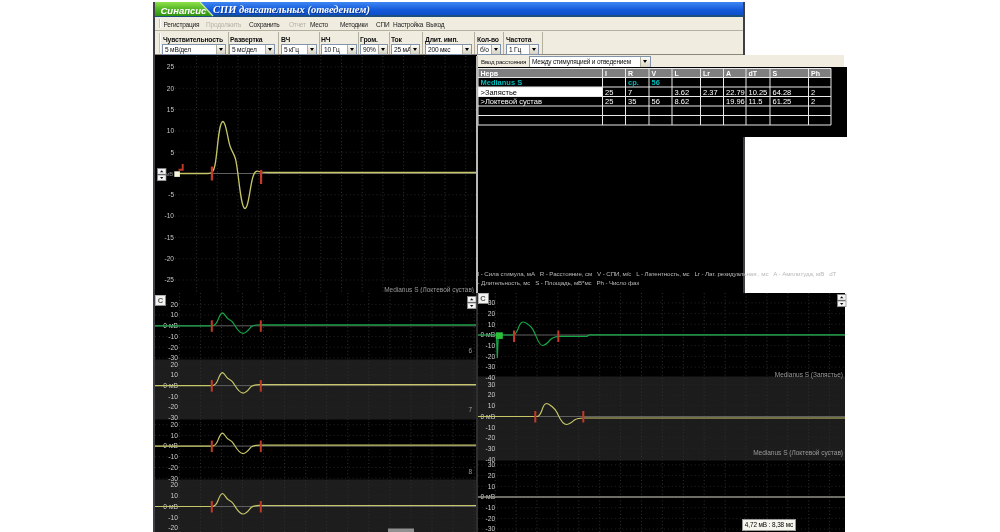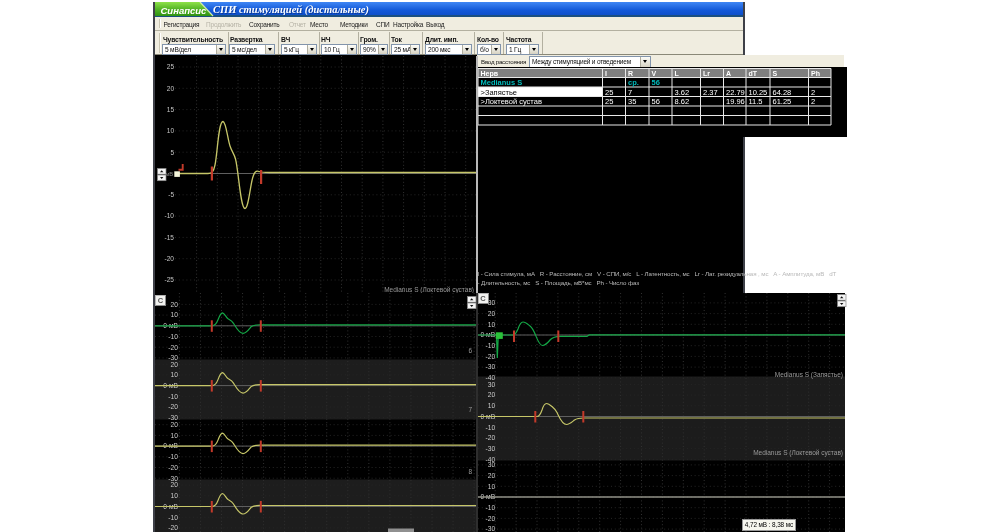--- a/index.html
+++ b/index.html
@@ -48,21 +48,21 @@
       <line x1="45" y1="0" x2="58" y2="14" stroke="#cfe8b0" stroke-width="1.2"></line>
       <text x="5.5" y="11.5" font-size="9.5" font-weight="bold" font-style="italic" fill="#ffffff" style="font-family:'Liberation Sans',sans-serif">Синапсис</text>
       <circle cx="668.3" cy="5" r="4.35" fill="#2b6ada" stroke="#cdeec0" stroke-width="1"></circle>
       <rect x="666.2" y="6" width="4.2" height="1.5" fill="#fff"></rect>
       <circle cx="679.2" cy="5" r="4.35" fill="#2b6ada" stroke="#cdeec0" stroke-width="1"></circle>
       <rect x="677.4" y="4.2" width="3.2" height="3.2" fill="none" stroke="#fff" stroke-width="0.9"></rect>
       <path d="M678.8 3.2 h2.8 v2.8" fill="none" stroke="#fff" stroke-width="0.8"></path>
       <circle cx="690" cy="5" r="4.35" fill="#d4562a" stroke="#f0d2b8" stroke-width="1"></circle>
       <path d="M688.1 3.1 L691.9 6.9 M691.9 3.1 L688.1 6.9" stroke="#fff" stroke-width="1.3"></path>
     </svg>
-      <div id="titletext">СПИ стимуляцией (дистальные)</div>
+      <div id="titletext">СПИ двигательных (отведением)</div>
   </div>
   <div id="menubar">
       <div style="position:absolute;left:4px;top:2px;width:1.5px;height:9px;background:#c9c5b2;border-right:1px solid #fff"></div>
     <span class="mi" style="left:8.5px">Регистрация</span>
     <span class="mi dis" style="left:51px">Продолжить</span>
     <span class="mi" style="left:94px">Сохранить</span>
     <span class="mi dis" style="left:134px">Отчет</span>
     <span class="mi" style="left:155px">Место</span>
     <span class="mi" style="left:185px">Методики</span>
     <span class="mi" style="left:221px">СПИ</span>

